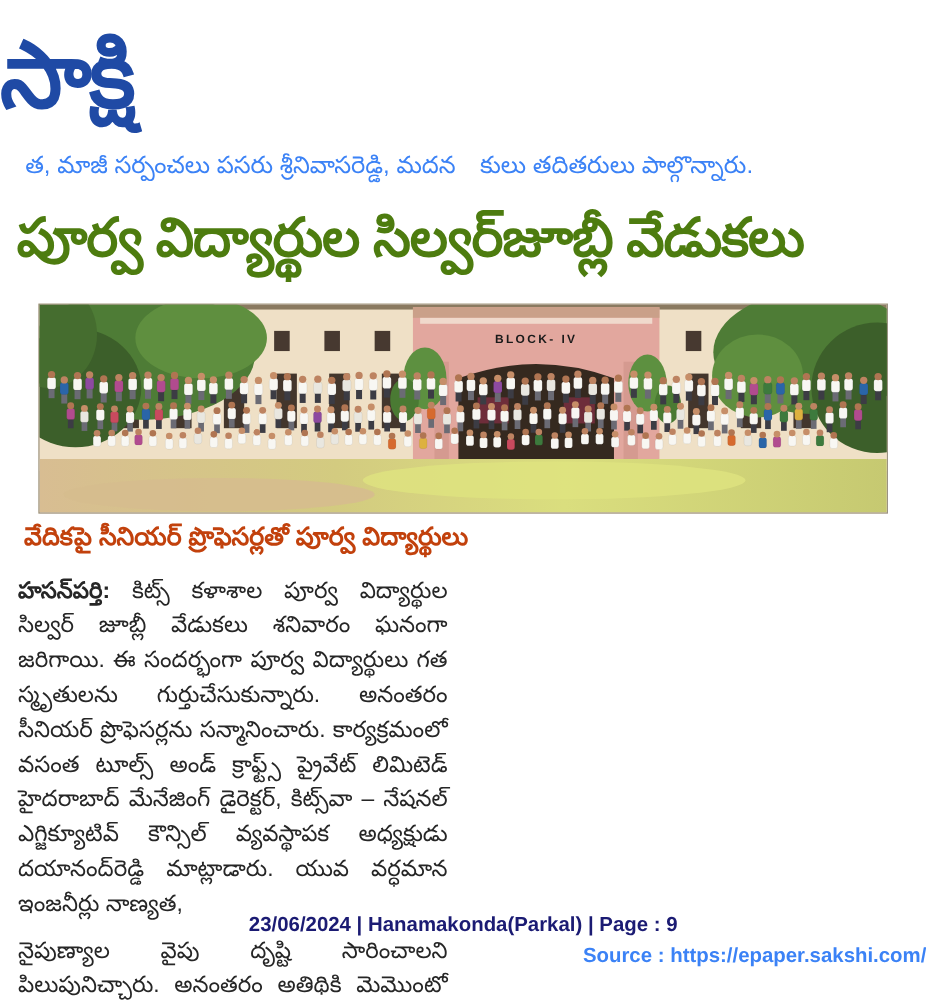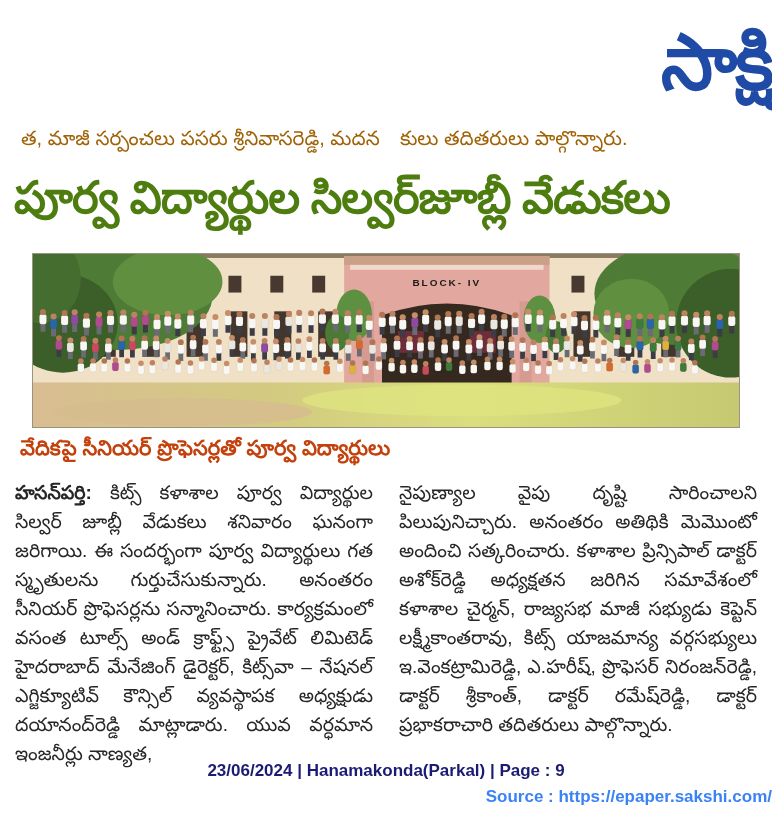--- a/index.html
+++ b/index.html
@@ -5,33 +5,33 @@
   html,body{margin:0;padding:0;background:#ffffff;}
   .page{
     position:relative;
     width:772px;height:834px;
     background:#ffffff;
     font-family:"Liberation Sans", sans-serif;
     overflow:hidden;
   }
   .masthead{
     position:absolute;top:8px;left:0;width:772px;height:110px;
-    display:flex;align-items:center;justify-content:flex-end;
+    display:flex;align-items:center;justify-content:flex-start;
   }
   .logo{
     color:#1f4aa5;
     font-size:74px;
     font-weight:bold;
     letter-spacing:-2px;
     line-height:1;
     transform:scaleY(1.05);
   }
   .fragment-row{
     position:absolute;top:127px;left:0;width:772px;height:30px;
-    font-size:20px;color:#a16207;
+    font-size:20px;color:#3b82f6;
   }
   .fragment-left{position:absolute;left:21px;top:0;white-space:nowrap;}
   .fragment-right{position:absolute;left:400px;top:0;white-space:nowrap;}
   .headline{
     position:absolute;top:168px;left:14px;width:748px;
     font-size:45px;font-weight:bold;color:#4d7c0f;
     letter-spacing:-1px;line-height:1.35;white-space:nowrap;
   }
   .photo-wrap{
     position:absolute;top:253px;left:32px;width:708px;height:175px;
@@ -39,21 +39,21 @@
     box-sizing:border-box;
     background:#efe0c6;
   }
   .photo-wrap svg{display:block;width:100%;height:100%;}
   .caption{
     position:absolute;top:436px;left:20px;width:730px;
     font-size:21px;font-weight:bold;color:#c2410c;
   }
   .body-text{
     position:absolute;top:478px;left:15px;width:742px;height:270px;
-    display:flex;gap:26px;
+    display:flex;gap:10px;flex-direction:column;
   }
   .col{
     width:358px;
     font-size:19px;line-height:29px;color:#262626;
     text-align:justify;
   }
   .dateline{font-weight:bold;}
   .footer{
     position:absolute;top:758px;left:0;width:772px;
     text-align:center;

